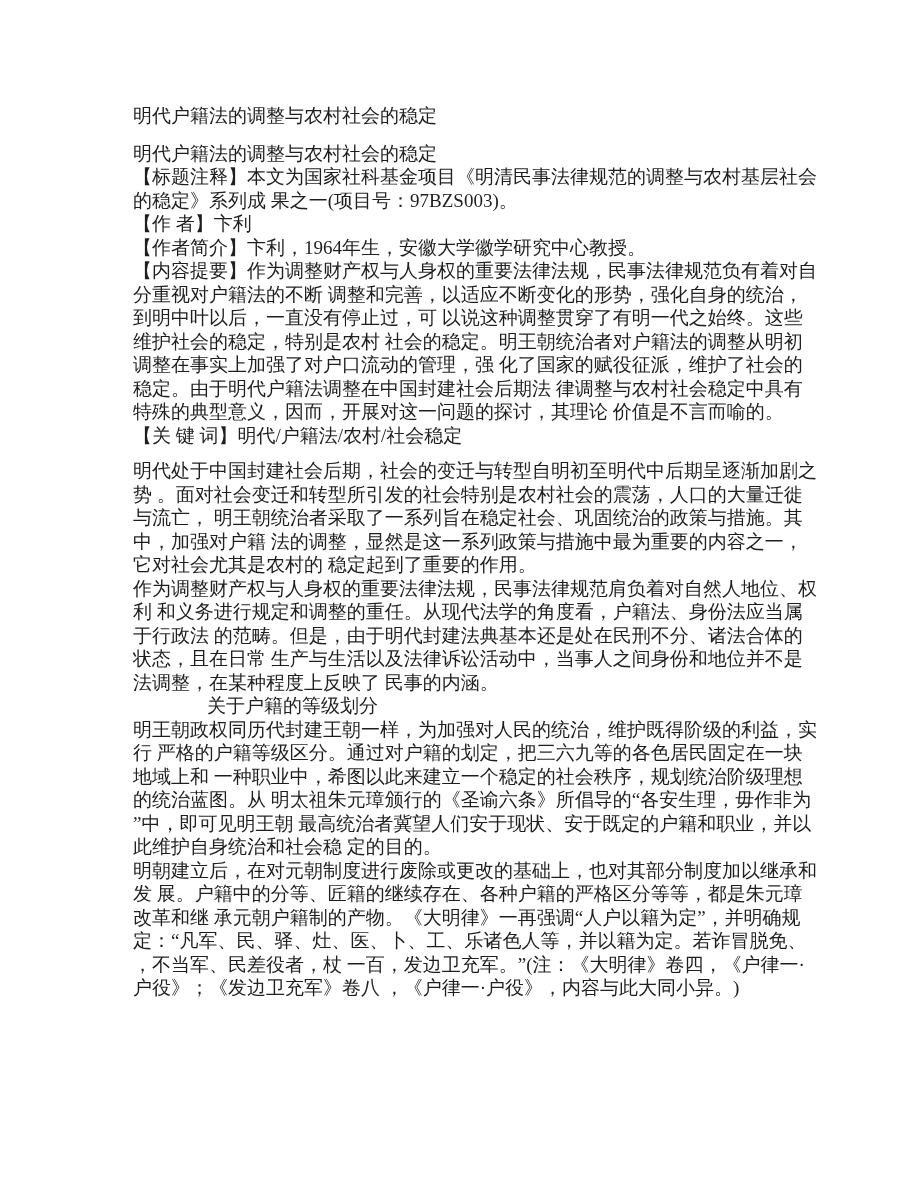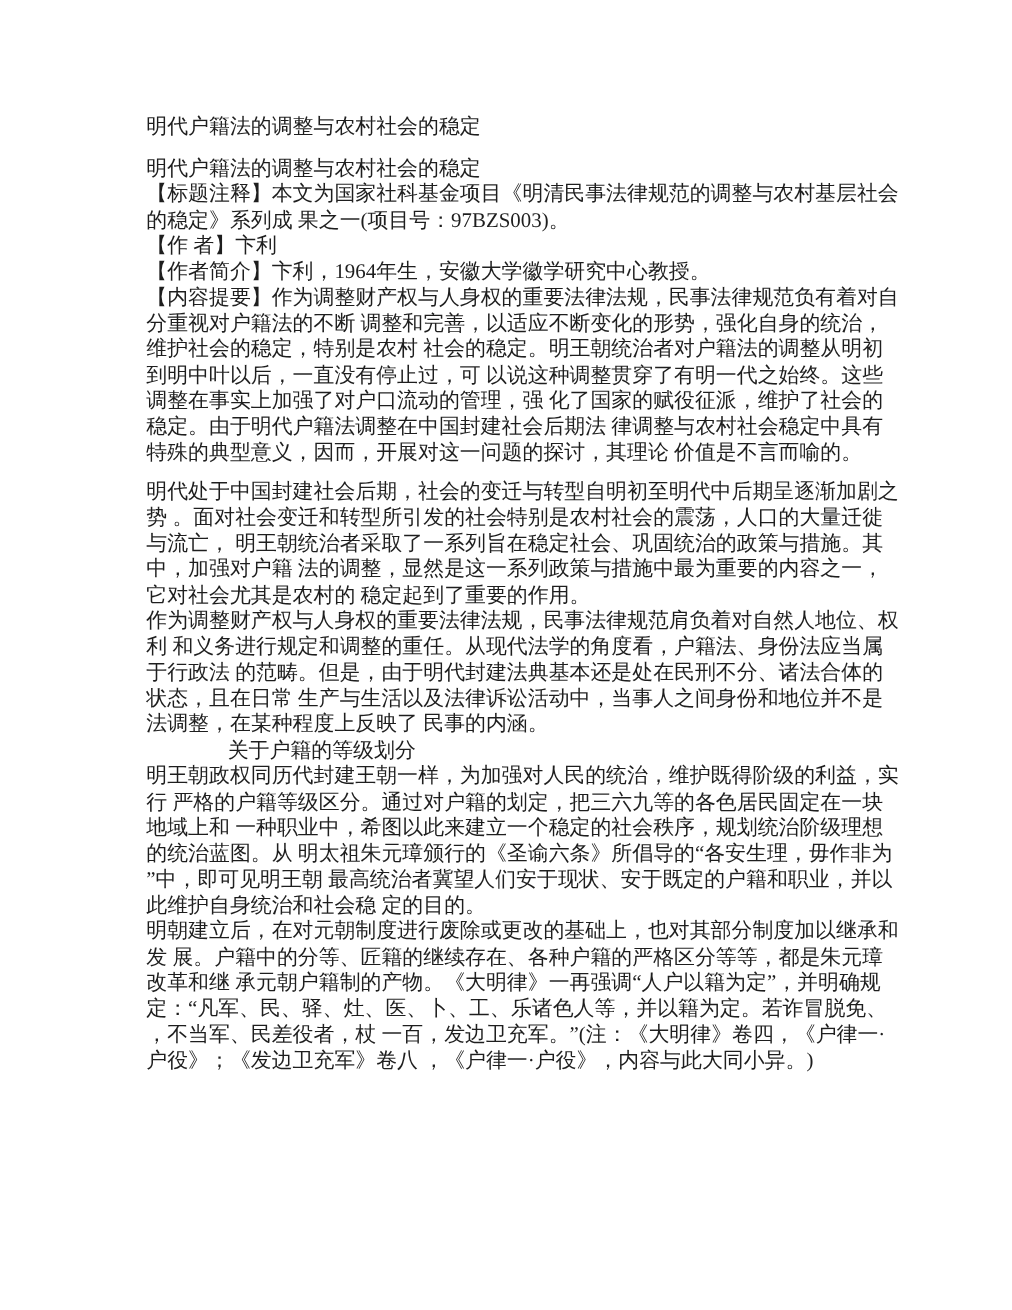--- a/index.html
+++ b/index.html
@@ -44,25 +44,26 @@
   <div class="line doc-title">明代户籍法的调整与农村社会的稳定</div>
 
   <div class="block meta-block">
       <div class="line">明代户籍法的调整与农村社会的稳定</div>
       <div class="line">【标题注释】本文为国家社科基金项目《明清民事法律规范的调整与农村基层社会</div>
       <div class="line">的稳定》系列成 果之一(项目号：97BZS003)。</div>
       <div class="line">【作 者】卞利</div>
       <div class="line">【作者简介】卞利，1964年生，安徽大学徽学研究中心教授。</div>
       <div class="line">【内容提要】作为调整财产权与人身权的重要法律法规，民事法律规范负有着对自</div>
       <div class="line">分重视对户籍法的不断 调整和完善，以适应不断变化的形势，强化自身的统治，</div>
+      <div class="line">到明中叶以后，一直没有停止过，可 以说这种调整贯穿了有明一代之始终。这些</div>
       <div class="line">维护社会的稳定，特别是农村 社会的稳定。明王朝统治者对户籍法的调整从明初</div>
-      <div class="line">到明中叶以后，一直没有停止过，可 以说这种调整贯穿了有明一代之始终。这些</div>
       <div class="line">调整在事实上加强了对户口流动的管理，强 化了国家的赋役征派，维护了社会的</div>
       <div class="line">稳定。由于明代户籍法调整在中国封建社会后期法 律调整与农村社会稳定中具有</div>
       <div class="line">特殊的典型意义，因而，开展对这一问题的探讨，其理论 价值是不言而喻的。</div>
+      <div class="line">【关 键 词】明代/户籍法/农村/社会稳定</div>
     </div>
 
   <div class="block intro-block">
       <div class="line">明代处于中国封建社会后期，社会的变迁与转型自明初至明代中后期呈逐渐加剧之</div>
       <div class="line">势 。面对社会变迁和转型所引发的社会特别是农村社会的震荡，人口的大量迁徙</div>
       <div class="line">与流亡， 明王朝统治者采取了一系列旨在稳定社会、巩固统治的政策与措施。其</div>
       <div class="line">中，加强对户籍 法的调整，显然是这一系列政策与措施中最为重要的内容之一，</div>
       <div class="line">它对社会尤其是农村的 稳定起到了重要的作用。</div>
       <div class="line">作为调整财产权与人身权的重要法律法规，民事法律规范肩负着对自然人地位、权</div>
       <div class="line">利 和义务进行规定和调整的重任。从现代法学的角度看，户籍法、身份法应当属</div>

